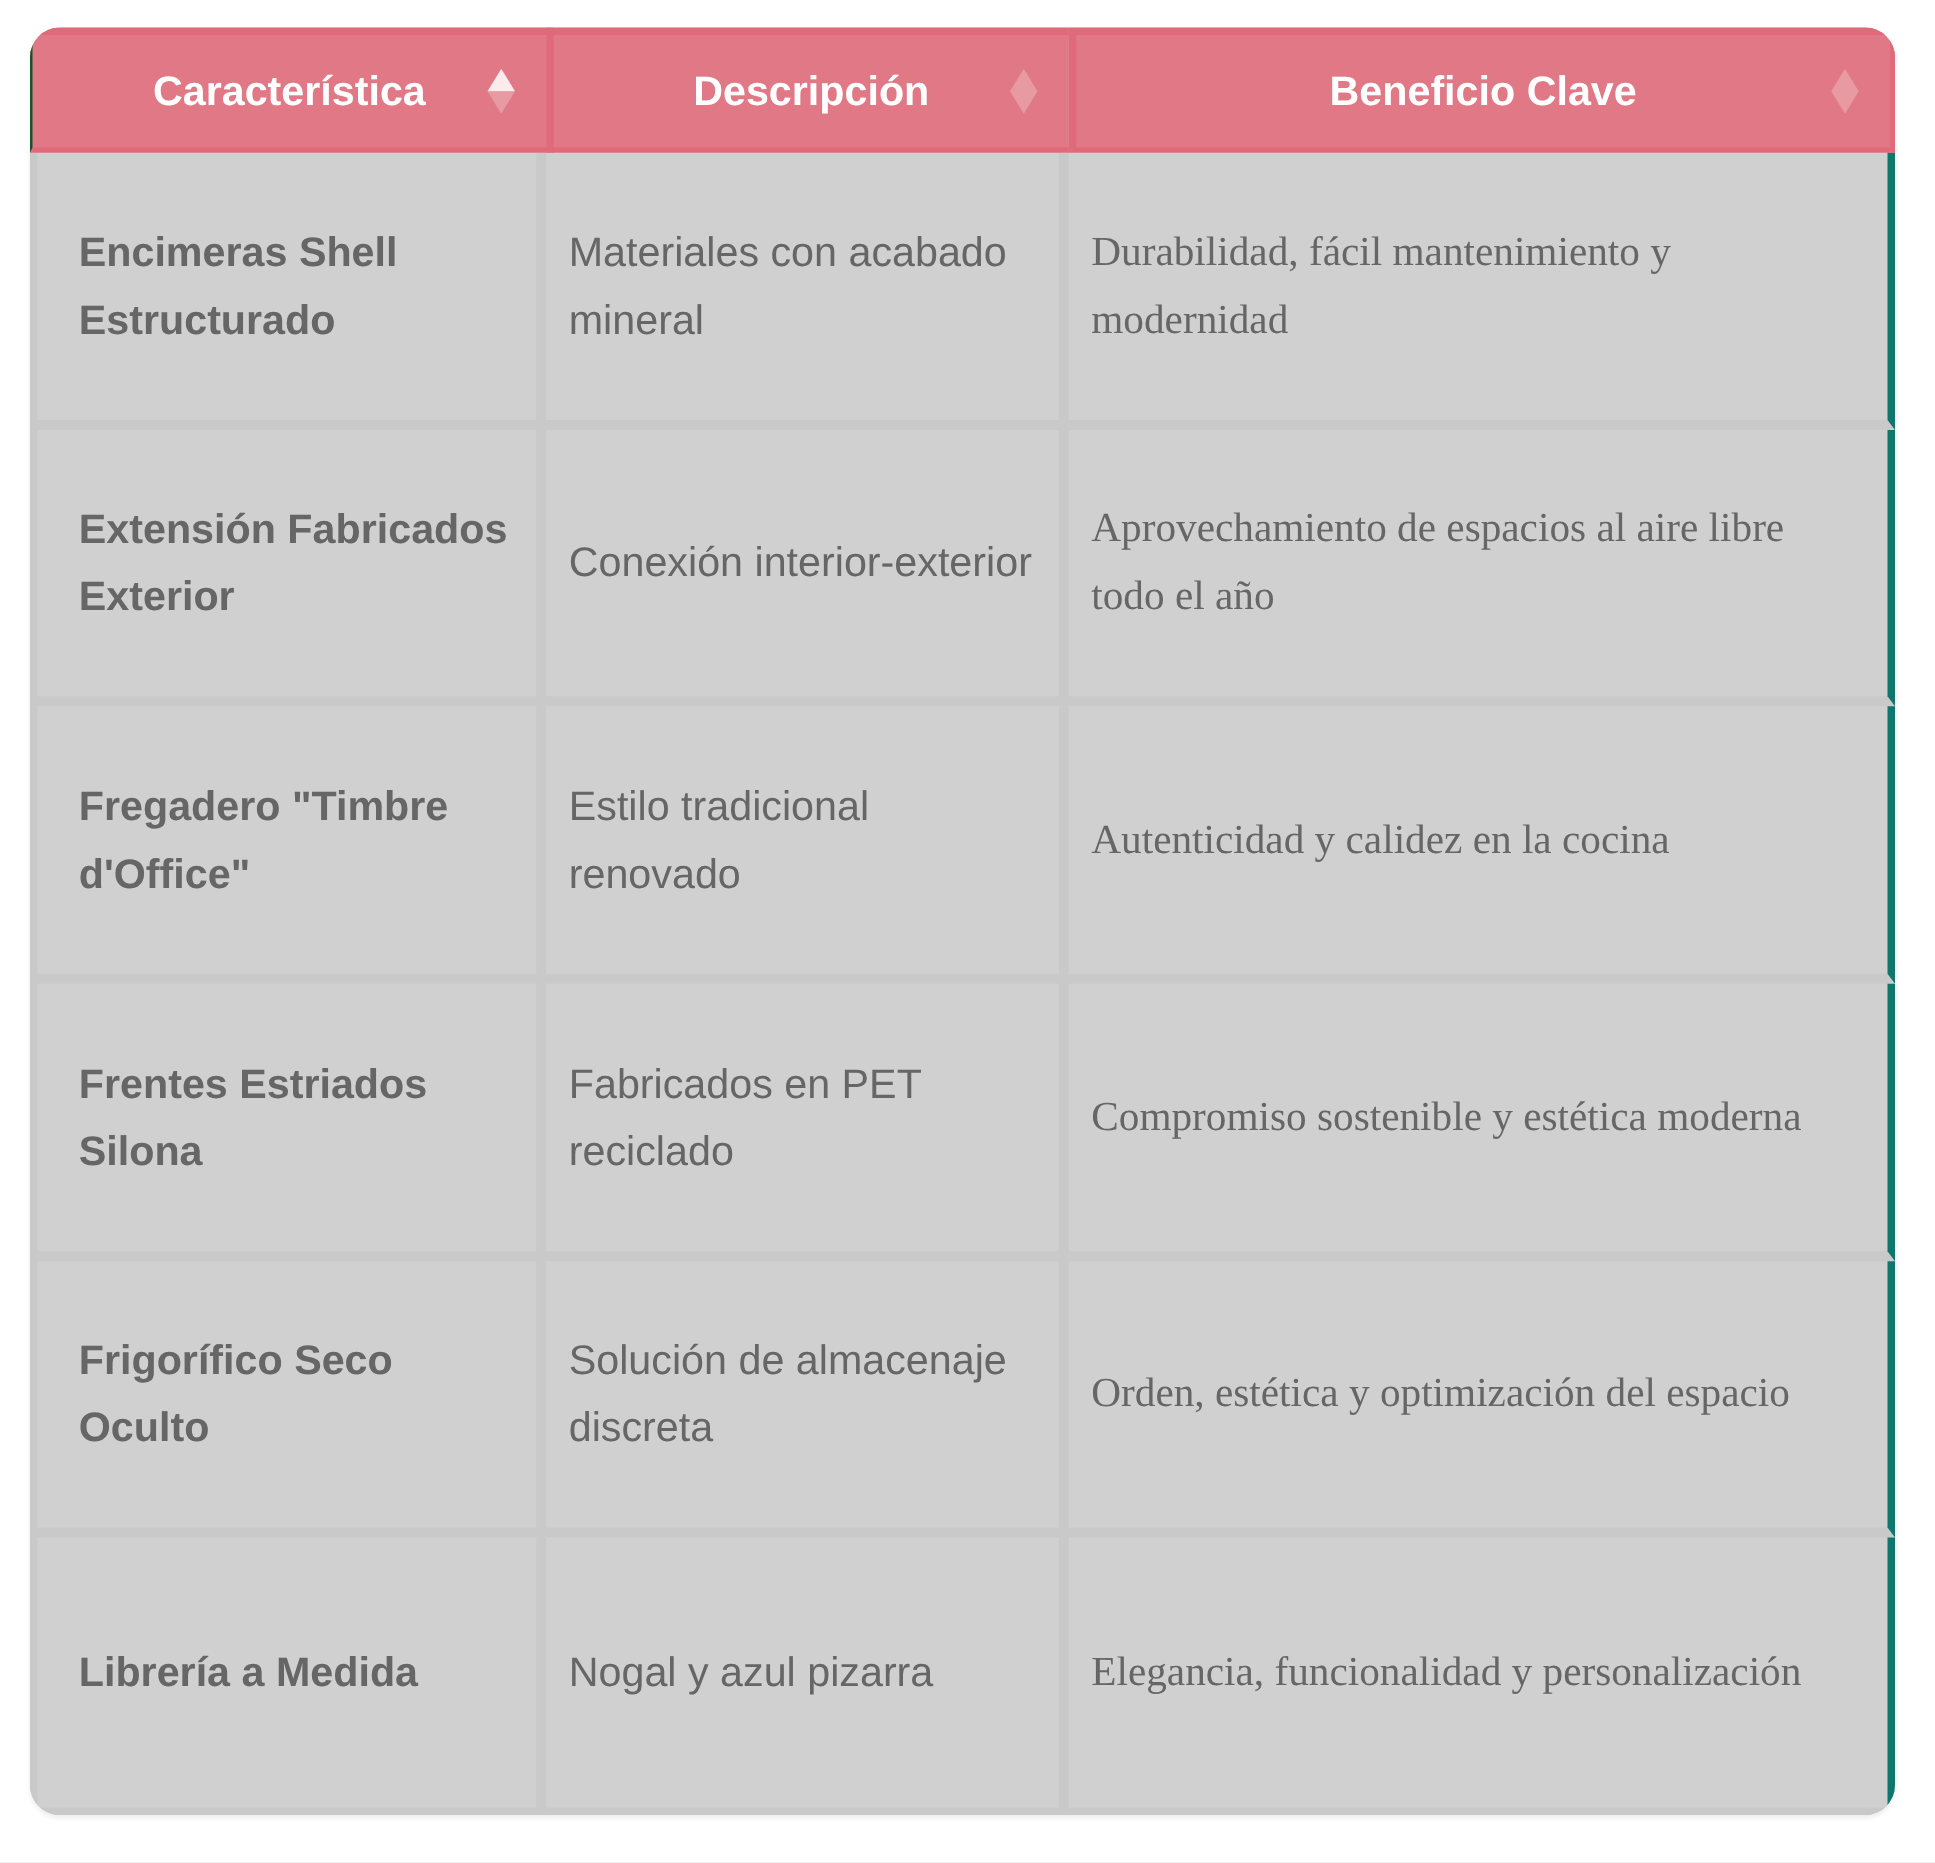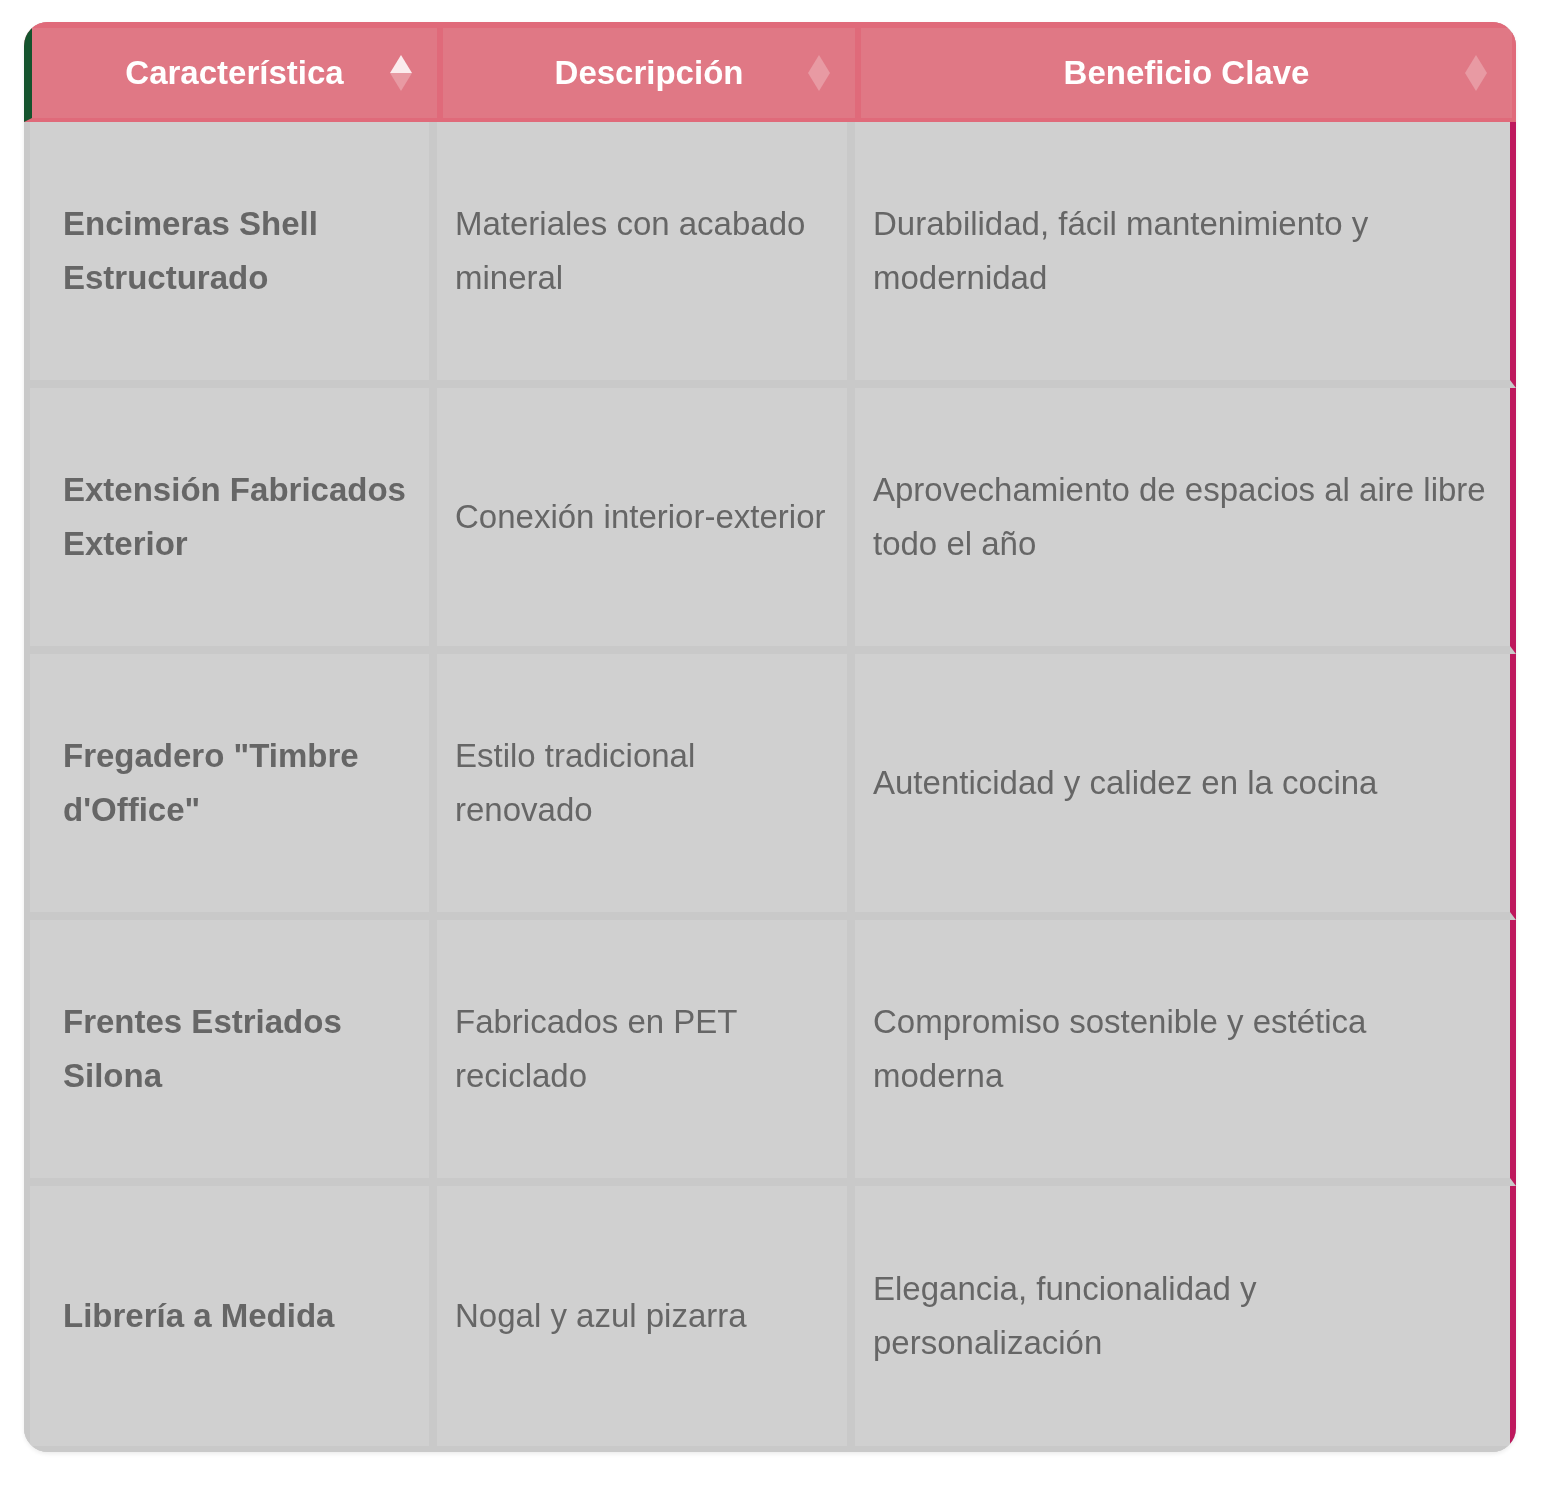--- a/index.html
+++ b/index.html
@@ -10,31 +10,31 @@
     box-shadow: 0 2px 4px rgba(0,0,0,0.08);
   }
   table { border-collapse: separate; border-spacing: 0; width: 100%; height: 100%; table-layout: fixed; }
   col.c1 { width: 413px; } col.c2 { width: 418px; } col.c3 { width: 661px; }
   thead th {
     height: 90px; background: #e07885; color: #ffffff; font-weight: bold; font-size: 33px;
     text-align: center; position: relative; padding: 0;
     border-top: 6px solid #e06a7a; border-bottom: 4px solid #e06a7a;
   }
   thead th + th { border-left: 6px solid #e06a7a; }
-  thead th:first-child { border-left: 8px solid #14532d; margin-top: 24px; }
+  thead th:first-child { border-left: 2px solid #14532d; margin-top: 24px; }
   thead th:last-child { border-right: 4px solid #e06a7a; margin-top: 37px; }
   .th-label { display: inline-block; }
   .sort-icon { position: absolute; right: 24px; top: 50%; transform: translateY(-50%); width: 24px; height: 40px; }
   tbody td {
     background: #d0d0d0; color: #666666; font-size: 33px; line-height: 54px;
     vertical-align: middle; padding: 0 18px 0 18px;
     border-right: 8px solid #c9c9c9; border-bottom: 8px solid #c9c9c9;
   }
   tbody td:first-child { border-left: 6px solid #c9c9c9; font-weight: bold; padding-left: 33px; }
-  tbody td:last-child { border-right: 6px solid #be185d; }
+  tbody td:last-child { border-right: 6px solid #0f766e; font-family: Liberation Serif, serif; }
   tbody tr { height: 148px; }
   tbody tr:last-child td { border-bottom: 6px solid #c9c9c9; }
 </style>
 </head>
 <body>
 
 <div class="table-wrap">
   <table>
     <colgroup>
         <col class="c1">
@@ -81,19 +81,24 @@
         <td>Fregadero "Timbre d'Office"</td>
         <td>Estilo tradicional renovado</td>
         <td>Autenticidad y calidez en la cocina</td>
       </tr>
       <tr>
         <td>Frentes Estriados Silona</td>
         <td>Fabricados en PET reciclado</td>
         <td>Compromiso sostenible y estética moderna</td>
       </tr>
       <tr>
+        <td>Frigorífico Seco Oculto</td>
+        <td>Solución de almacenaje discreta</td>
+        <td>Orden, estética y optimización del espacio</td>
+      </tr>
+      <tr>
         <td>Librería a Medida</td>
         <td>Nogal y azul pizarra</td>
         <td>Elegancia, funcionalidad y personalización</td>
       </tr>
     </tbody>
   </table>
 </div>
 
 </body></html>

